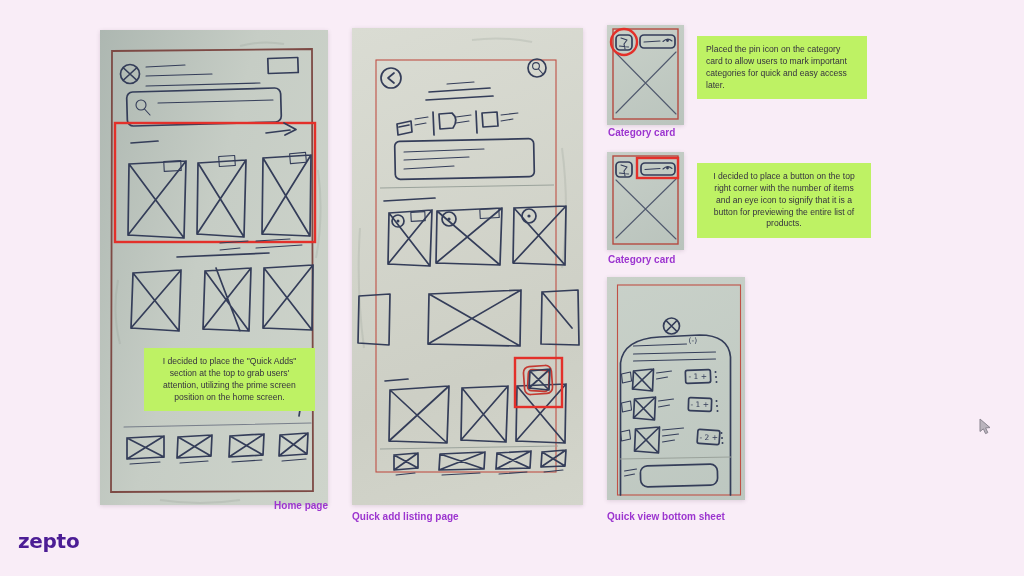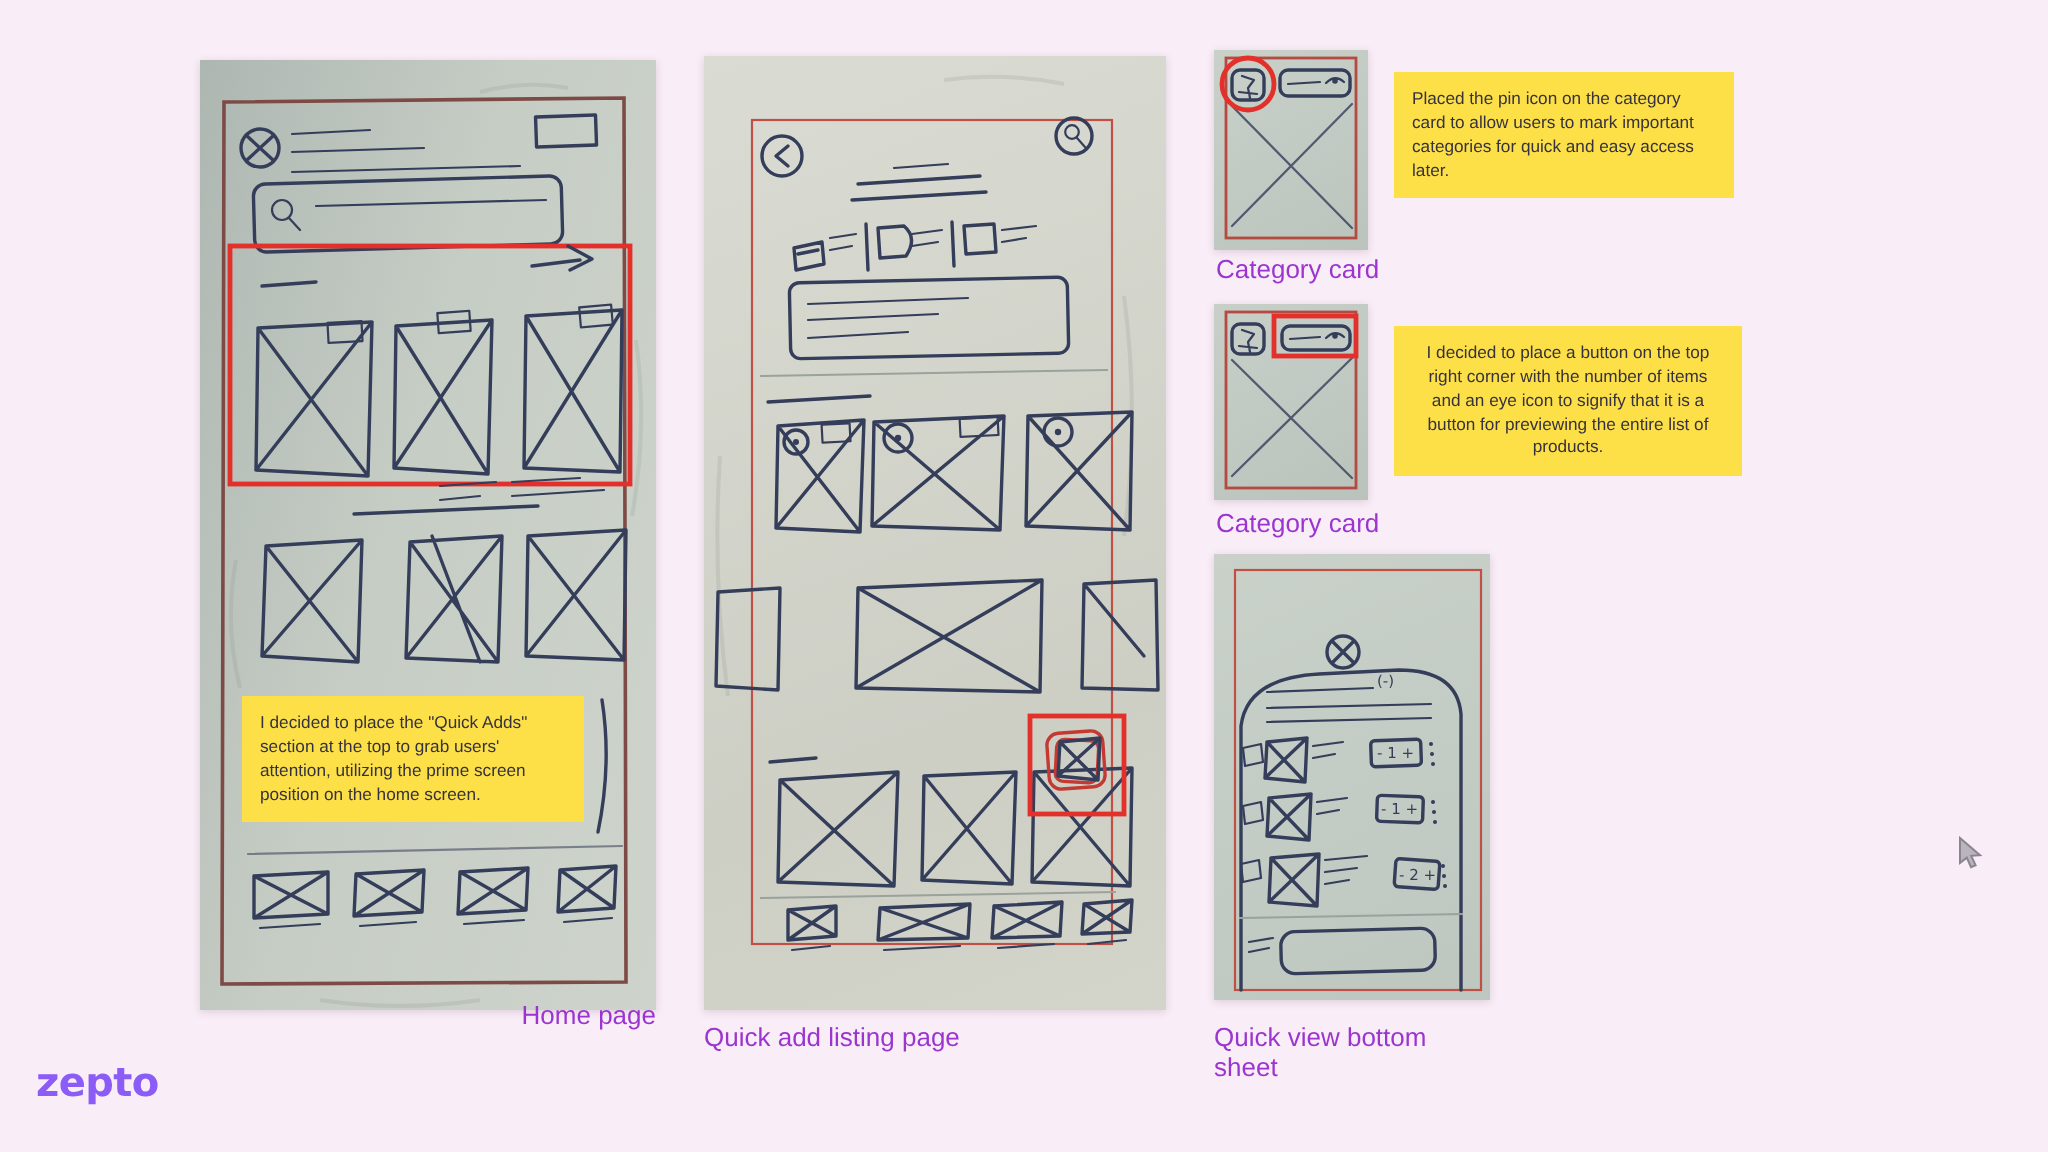--- a/index.html
+++ b/index.html
@@ -27,37 +27,37 @@
   .redhl{fill:none;stroke:#e3302a;stroke-width:2.4;}
   .redframe{fill:none;stroke:#c05046;stroke-width:1.1;}
   .redframe2{fill:none;stroke:#b54a40;stroke-width:1.4;}
   .redpen{fill:none;stroke:#c43a32;stroke-width:1.7;stroke-linecap:round;}
   .border-home{fill:none;stroke:#7d4a45;stroke-width:1.8;}
   .faintline{fill:none;stroke:#9aa29b;stroke-width:1;}
   .smudge{fill:none;stroke:#8d968f;stroke-width:2;opacity:.22;}
   .sktext{font-family:"DejaVu Sans",sans-serif;font-size:7.5px;fill:#343d59;}
 
   
-  .caption{position:absolute;color:#9c35cf;font-weight:400;font-size:13px;}
+  .caption{position:absolute;color:#9c35cf;font-weight:700;font-size:10px;}
   .cap-home   {left:100px;top:500px;width:228px;text-align:right;}
   .cap-listing{left:352px;top:511px;width:231px;}
   .cap-sheet  {left:607px;top:511px;width:138px;}
   .cap-card1  {left:608px;top:127px;}
   .cap-card2  {left:608px;top:254px;}
 
   
-  .note{position:absolute;background:#fde047;color:#35323f;font-size:8.6px;
+  .note{position:absolute;background:#bef264;color:#35323f;font-size:8.6px;
         line-height:1.38;padding:8px 9px;font-weight:500;}
   .note-pin       {left:697px;top:36px; width:152px;}
   .note-preview   {left:697px;top:163px;width:156px;text-align:center;}
-  .note-quickadds {left:121px;top:348px;width:153px;}
+  .note-quickadds {left:144px;top:348px;width:153px;text-align:center;}
   .note-popup     {left:766px;top:344px;width:152px;}
 
   .logo{position:absolute;left:18px;top:529px;font-size:20px;font-weight:800;
-        color:#8b5cf6;letter-spacing:-.3px;font-family:"DejaVu Sans",sans-serif;}
+        color:#4c1d95;letter-spacing:-.3px;font-family:"DejaVu Sans",sans-serif;}
 
   .cursor{position:absolute;left:979px;top:418px;}
 </style>
 </head>
 <body>
 
 <div class="stage">
 
   <figure class="photo photo-home" style="margin:0">
     <svg viewBox="0 0 228 475" width="228" height="475">

